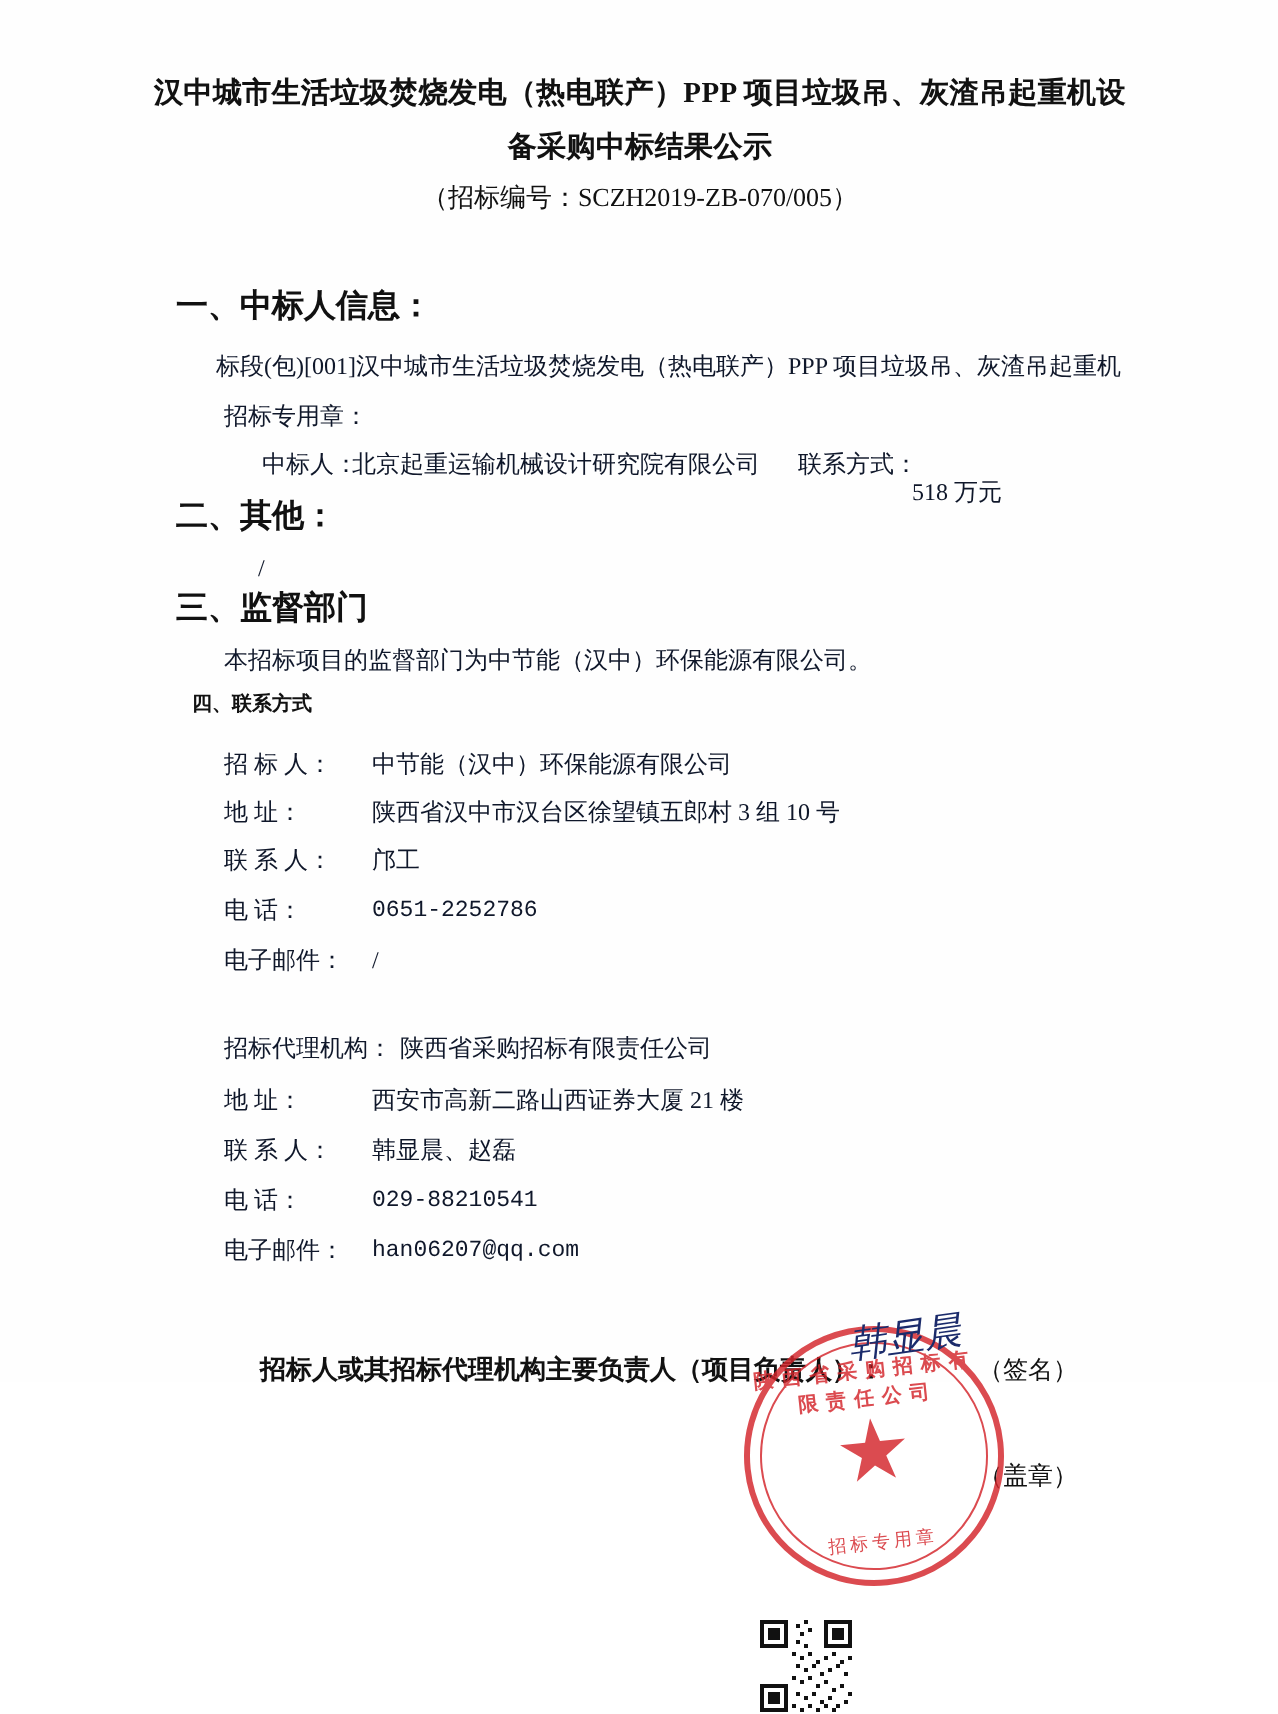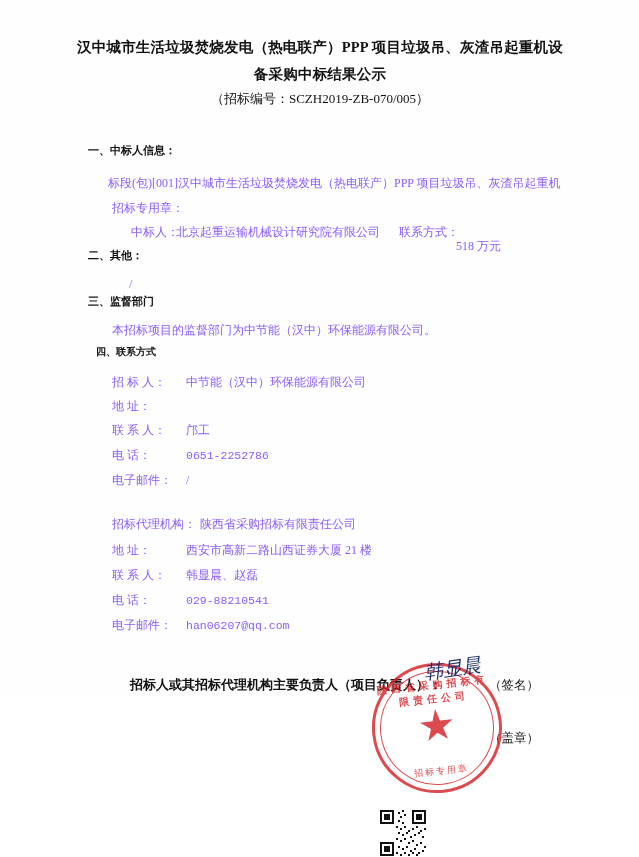--- a/index.html
+++ b/index.html
@@ -36,29 +36,29 @@
   .doc-subtitle {
     position: absolute;
     left: 72px;
     top: 88px;
     width: 496px;
     text-align: center;
     font-size: 13px;
     line-height: 22px;
   }
   .section-h {
-    font-size: 11px;
+    font-size: 16px;
     font-weight: bold;
     position: absolute;
   }
   .body-line {
     position: absolute;
     font-size: 12px;
     line-height: 20px;
-    color: #8b5cf6;
+    color: #0f172a;
   }
   .indent-1 { left: 108px; }
   .indent-3 { left: 112px; }
 
   
   .seal {
     position: absolute;
     left: 372px;
     top: 663px;
     width: 124px;
@@ -159,20 +159,21 @@
 
   <div class="section-h" style="left:88px; top:294px;">三、监督部门</div>
   <div class="body-line indent-3" style="top:320px;">本招标项目的监督部门为中节能（汉中）环保能源有限公司。</div>
 
   <div class="section-h" style="left:96px; top:345px; font-size:10px;">四、联系方式</div>
 
   <div class="body-line" style="left:112px; top:372px;">招 标 人：</div>
   <div class="body-line" style="left:186px; top:372px;">中节能（汉中）环保能源有限公司</div>
 
   <div class="body-line" style="left:112px; top:396px;">地      址：</div>
+  <div class="body-line" style="left:186px; top:396px;">陕西省汉中市汉台区徐望镇五郎村 3 组 10 号</div>
 
   <div class="body-line" style="left:112px; top:420px;">联 系 人：</div>
   <div class="body-line" style="left:186px; top:420px;">邝工</div>
 
   <div class="body-line" style="left:112px; top:445px;">电      话：</div>
   <div class="body-line mono" style="left:186px; top:446px;">0651-2252786</div>
 
   <div class="body-line" style="left:112px; top:470px;">电子邮件：</div>
   <div class="body-line" style="left:186px; top:470px;">/</div>
 

